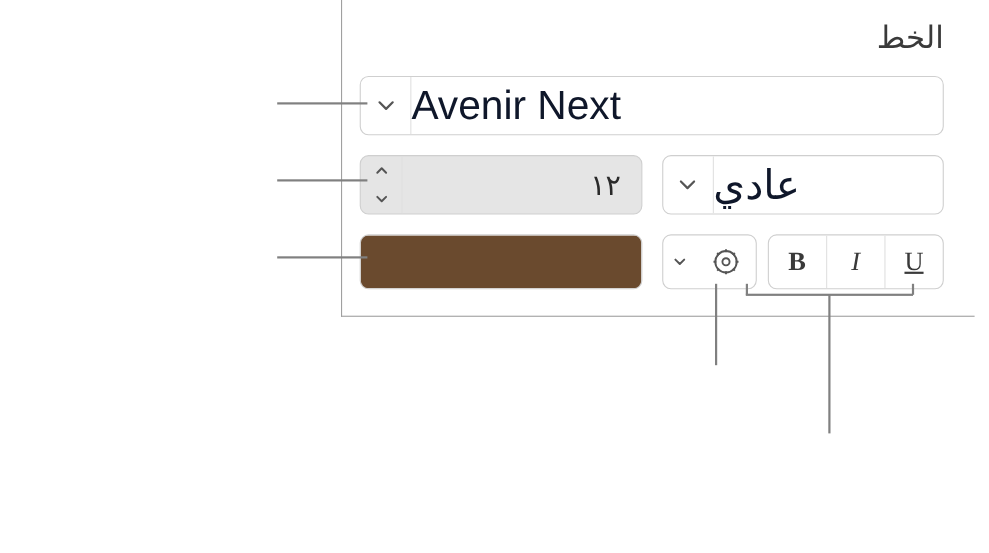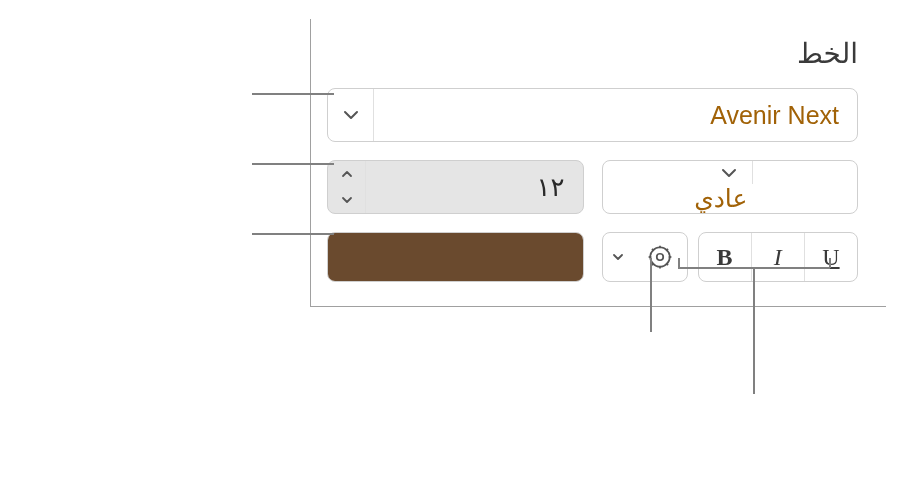--- a/index.html
+++ b/index.html
@@ -15,21 +15,20 @@
       position: relative;
     }
     .panel {
       position: absolute;
       left: 310px;
       top: 0;
       width: 576px;
       border-left: 1.5px solid #a0a0a0;
       border-bottom: 1.5px solid #a0a0a0;
       padding: 18px 28px 24px 16px;
-      margin-top: 19px;
     }
     .section-title {
       text-align: right;
       font-size: 28px;
       color: #3a3a3a;
       margin-bottom: 18px;
       font-weight: 400;
     }
     .row {
       display: flex;
@@ -43,36 +42,34 @@
       border: 1.5px solid #cfcfcf;
       border-radius: 8px;
       background: #ffffff;
       display: flex;
       align-items: center;
       position: relative;
       overflow: hidden;
     }
     .dropdown-value {
       flex: 1;
-      text-align: right;
       padding-right: 18px;
-      font-size: 25px;
-      color: #a16207;
+      font-size: 37px;
+      color: #0f172a;
     }
     .dropdown-arrow-zone {
       width: 46px;
       height: 100%;
       border-right: 1.5px solid #e0e0e0;
       display: flex;
       align-items: center;
       justify-content: center;
     }
     .half {
       width: calc(50% - 9px);
-      flex-direction: column;
     }
     .size-field {
       width: calc(50% - 9px);
       height: 54px;
       display: flex;
       border: 1.5px solid #cfcfcf;
       border-radius: 8px;
       overflow: hidden;
       background: #e5e5e5;
     }

